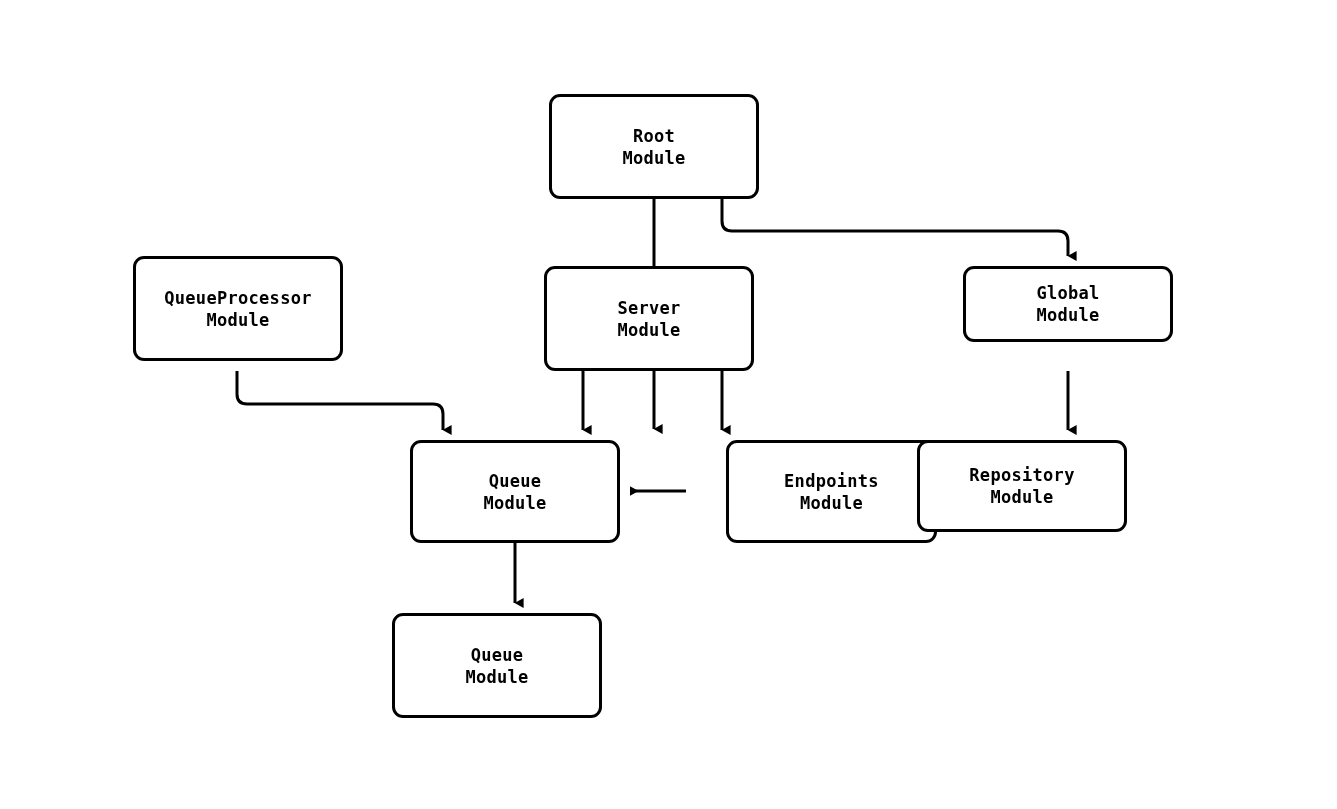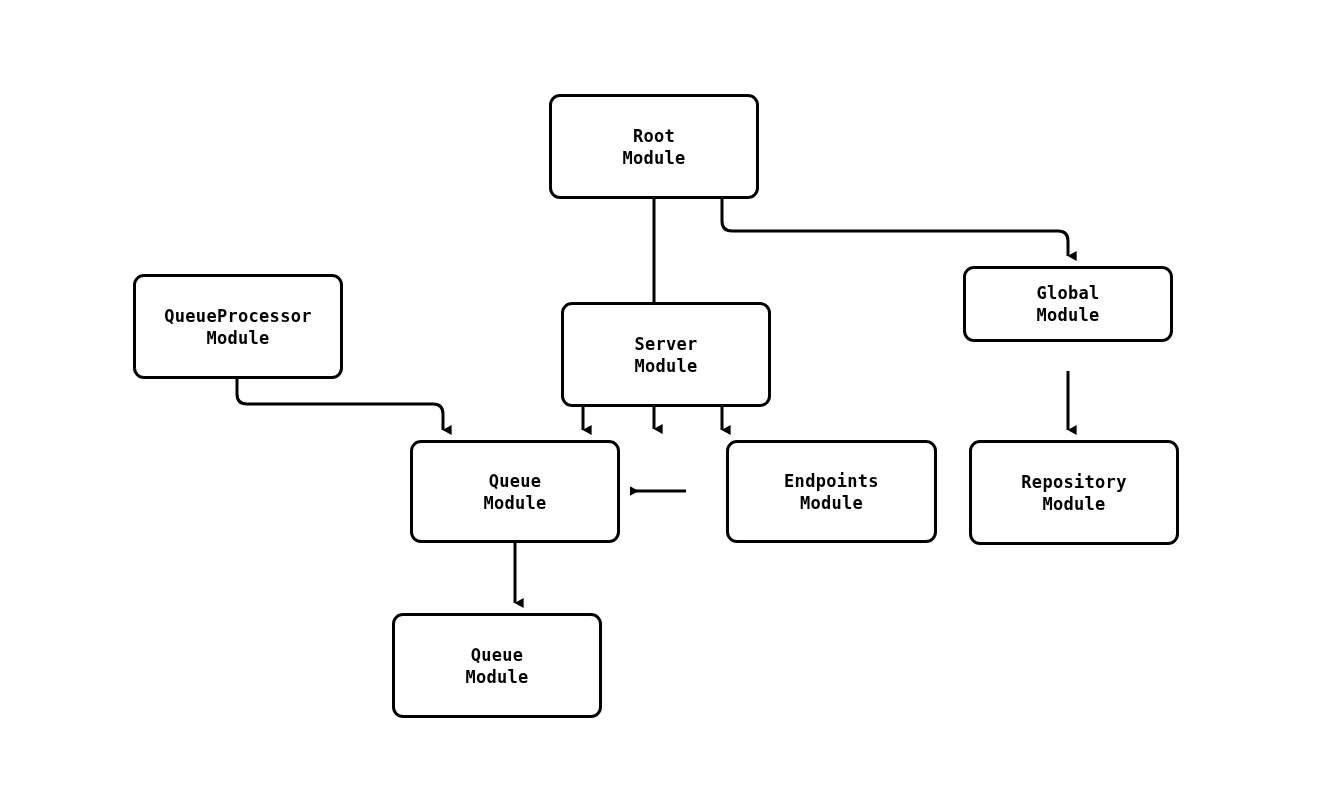--- a/index.html
+++ b/index.html
@@ -80,46 +80,46 @@
     <path d="M 1068 371 L 1068 430" fill="none" stroke="#000000" stroke-width="3" marker-end="url(#arrowhead-down)"></path>
 
     <path d="M 515 543 L 515 603" fill="none" stroke="#000000" stroke-width="3" marker-end="url(#arrowhead-down)"></path>
   </svg>
 
   <div class="node" style="left:549px; top:94px; width:210px; height:105px;">
     <div class="node-label">Root
 Module</div>
   </div>
 
-  <div class="node" style="left:133px; top:274px; width:210px; height:105px;">
+  <div class="node" style="left:133px; top:256px; width:210px; height:105px;">
     <div class="node-label">QueueProcessor
 Module</div>
   </div>
 
-  <div class="node" style="left:561px; top:266px; width:210px; height:105px;margin-top:36px;">
+  <div class="node" style="left:544px; top:266px; width:210px; height:105px;">
     <div class="node-label">Server
 Module</div>
   </div>
 
   <div class="node" style="left:963px; top:266px; width:210px; height:76px;">
     <div class="node-label">Global
 Module</div>
   </div>
 
   <div class="node" style="left:410px; top:440px; width:210px; height:103px;">
     <div class="node-label">Queue
 Module</div>
   </div>
 
   <div class="node" style="left:686px; top:440px; width:211px; height:103px;margin-left:40px;">
     <div class="node-label">Endpoints
 Module</div>
   </div>
 
-  <div class="node" style="left:969px; top:440px; width:210px; height:105px;">
+  <div class="node" style="left:917px; top:440px; width:210px; height:92px;">
     <div class="node-label">Repository
 Module</div>
   </div>
 
   <div class="node" style="left:392px; top:613px; width:210px; height:105px;">
     <div class="node-label">Queue
 Module</div>
   </div>
 
 </div>

